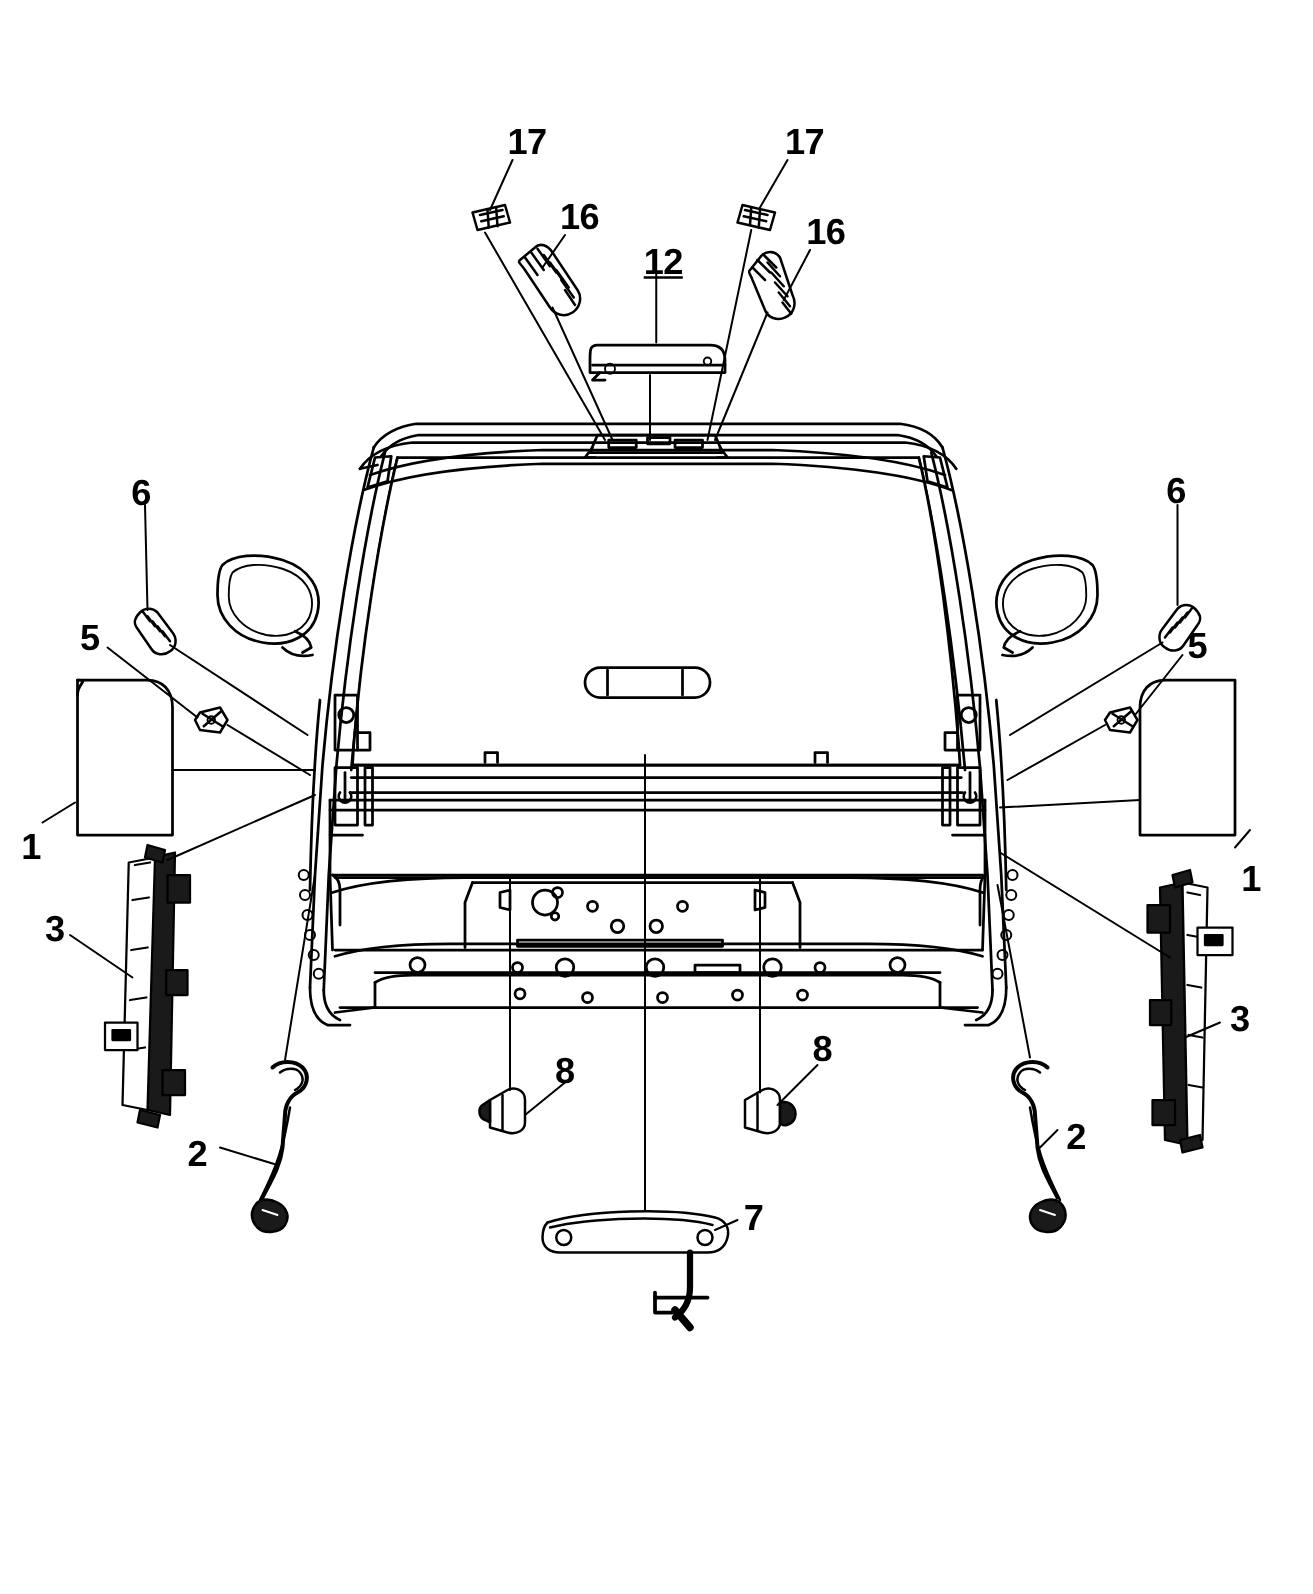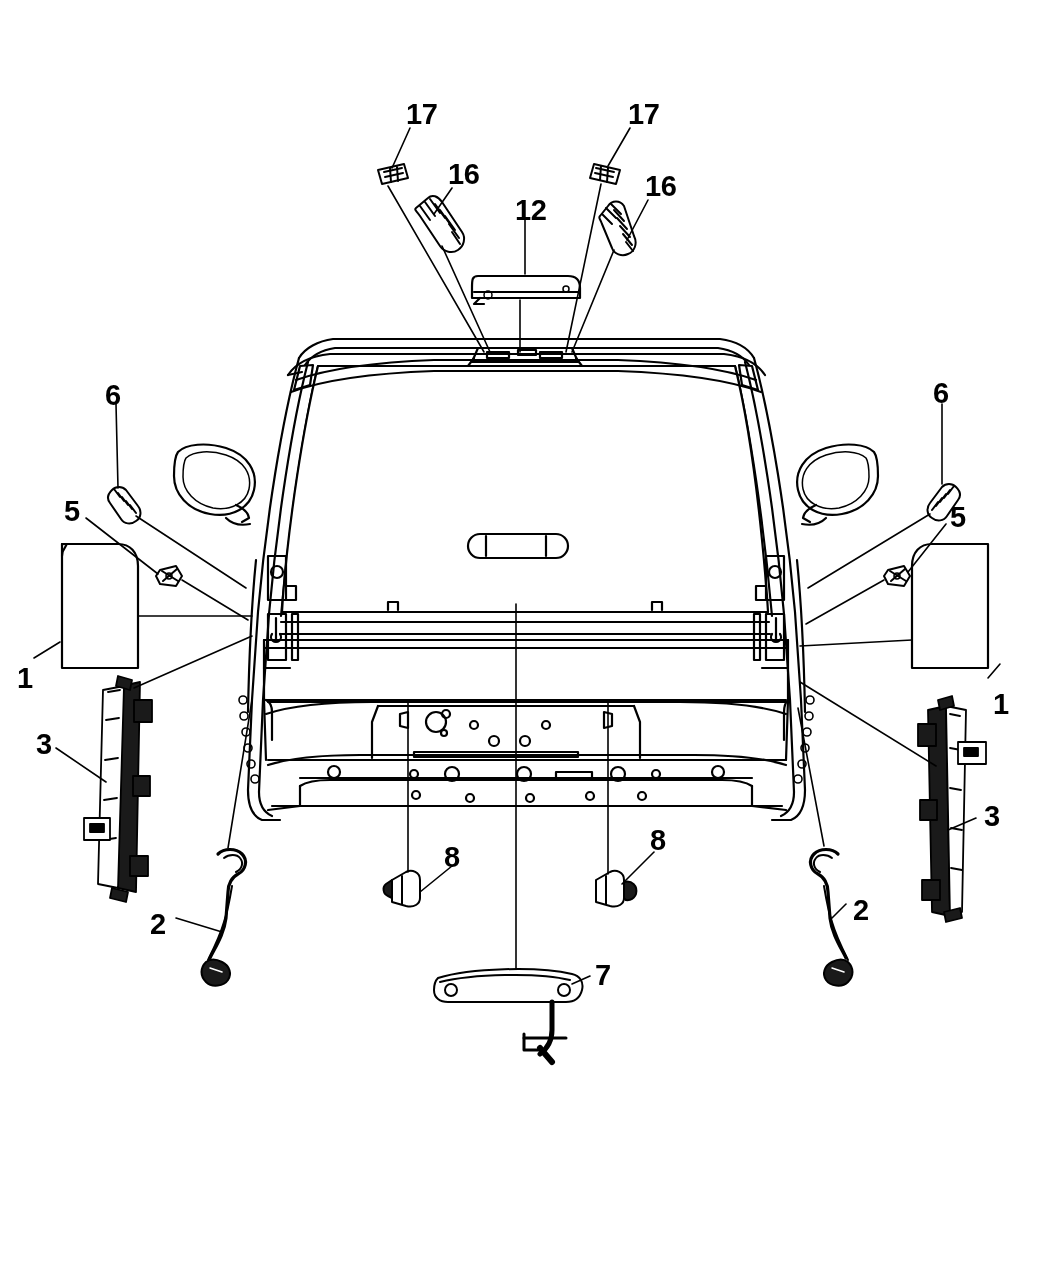--- a/index.html
+++ b/index.html
@@ -417,21 +417,21 @@
 
         <path d="M590,976 L572,984"></path>
       </g>
     </g>
   </svg>
 
   <div class="callout" style="left:406px;top:100px;">17</div>
   <div class="callout" style="left:628px;top:100px;">17</div>
   <div class="callout" style="left:448px;top:160px;">16</div>
   <div class="callout" style="left:645px;top:172px;">16</div>
-  <div class="callout" style="left:515px;top:196px;">12</div>
+  <div class="callout" style="left:515px;top:196px;text-decoration:underline;">12</div>
   <div class="callout" style="left:105px;top:381px;">6</div>
   <div class="callout" style="left:933px;top:379px;">6</div>
   <div class="callout" style="left:64px;top:497px;">5</div>
   <div class="callout" style="left:950px;top:503px;">5</div>
   <div class="callout" style="left:17px;top:664px;">1</div>
   <div class="callout" style="left:993px;top:690px;">1</div>
   <div class="callout" style="left:36px;top:730px;">3</div>
   <div class="callout" style="left:984px;top:802px;">3</div>
   <div class="callout" style="left:150px;top:910px;">2</div>
   <div class="callout" style="left:853px;top:896px;">2</div>

